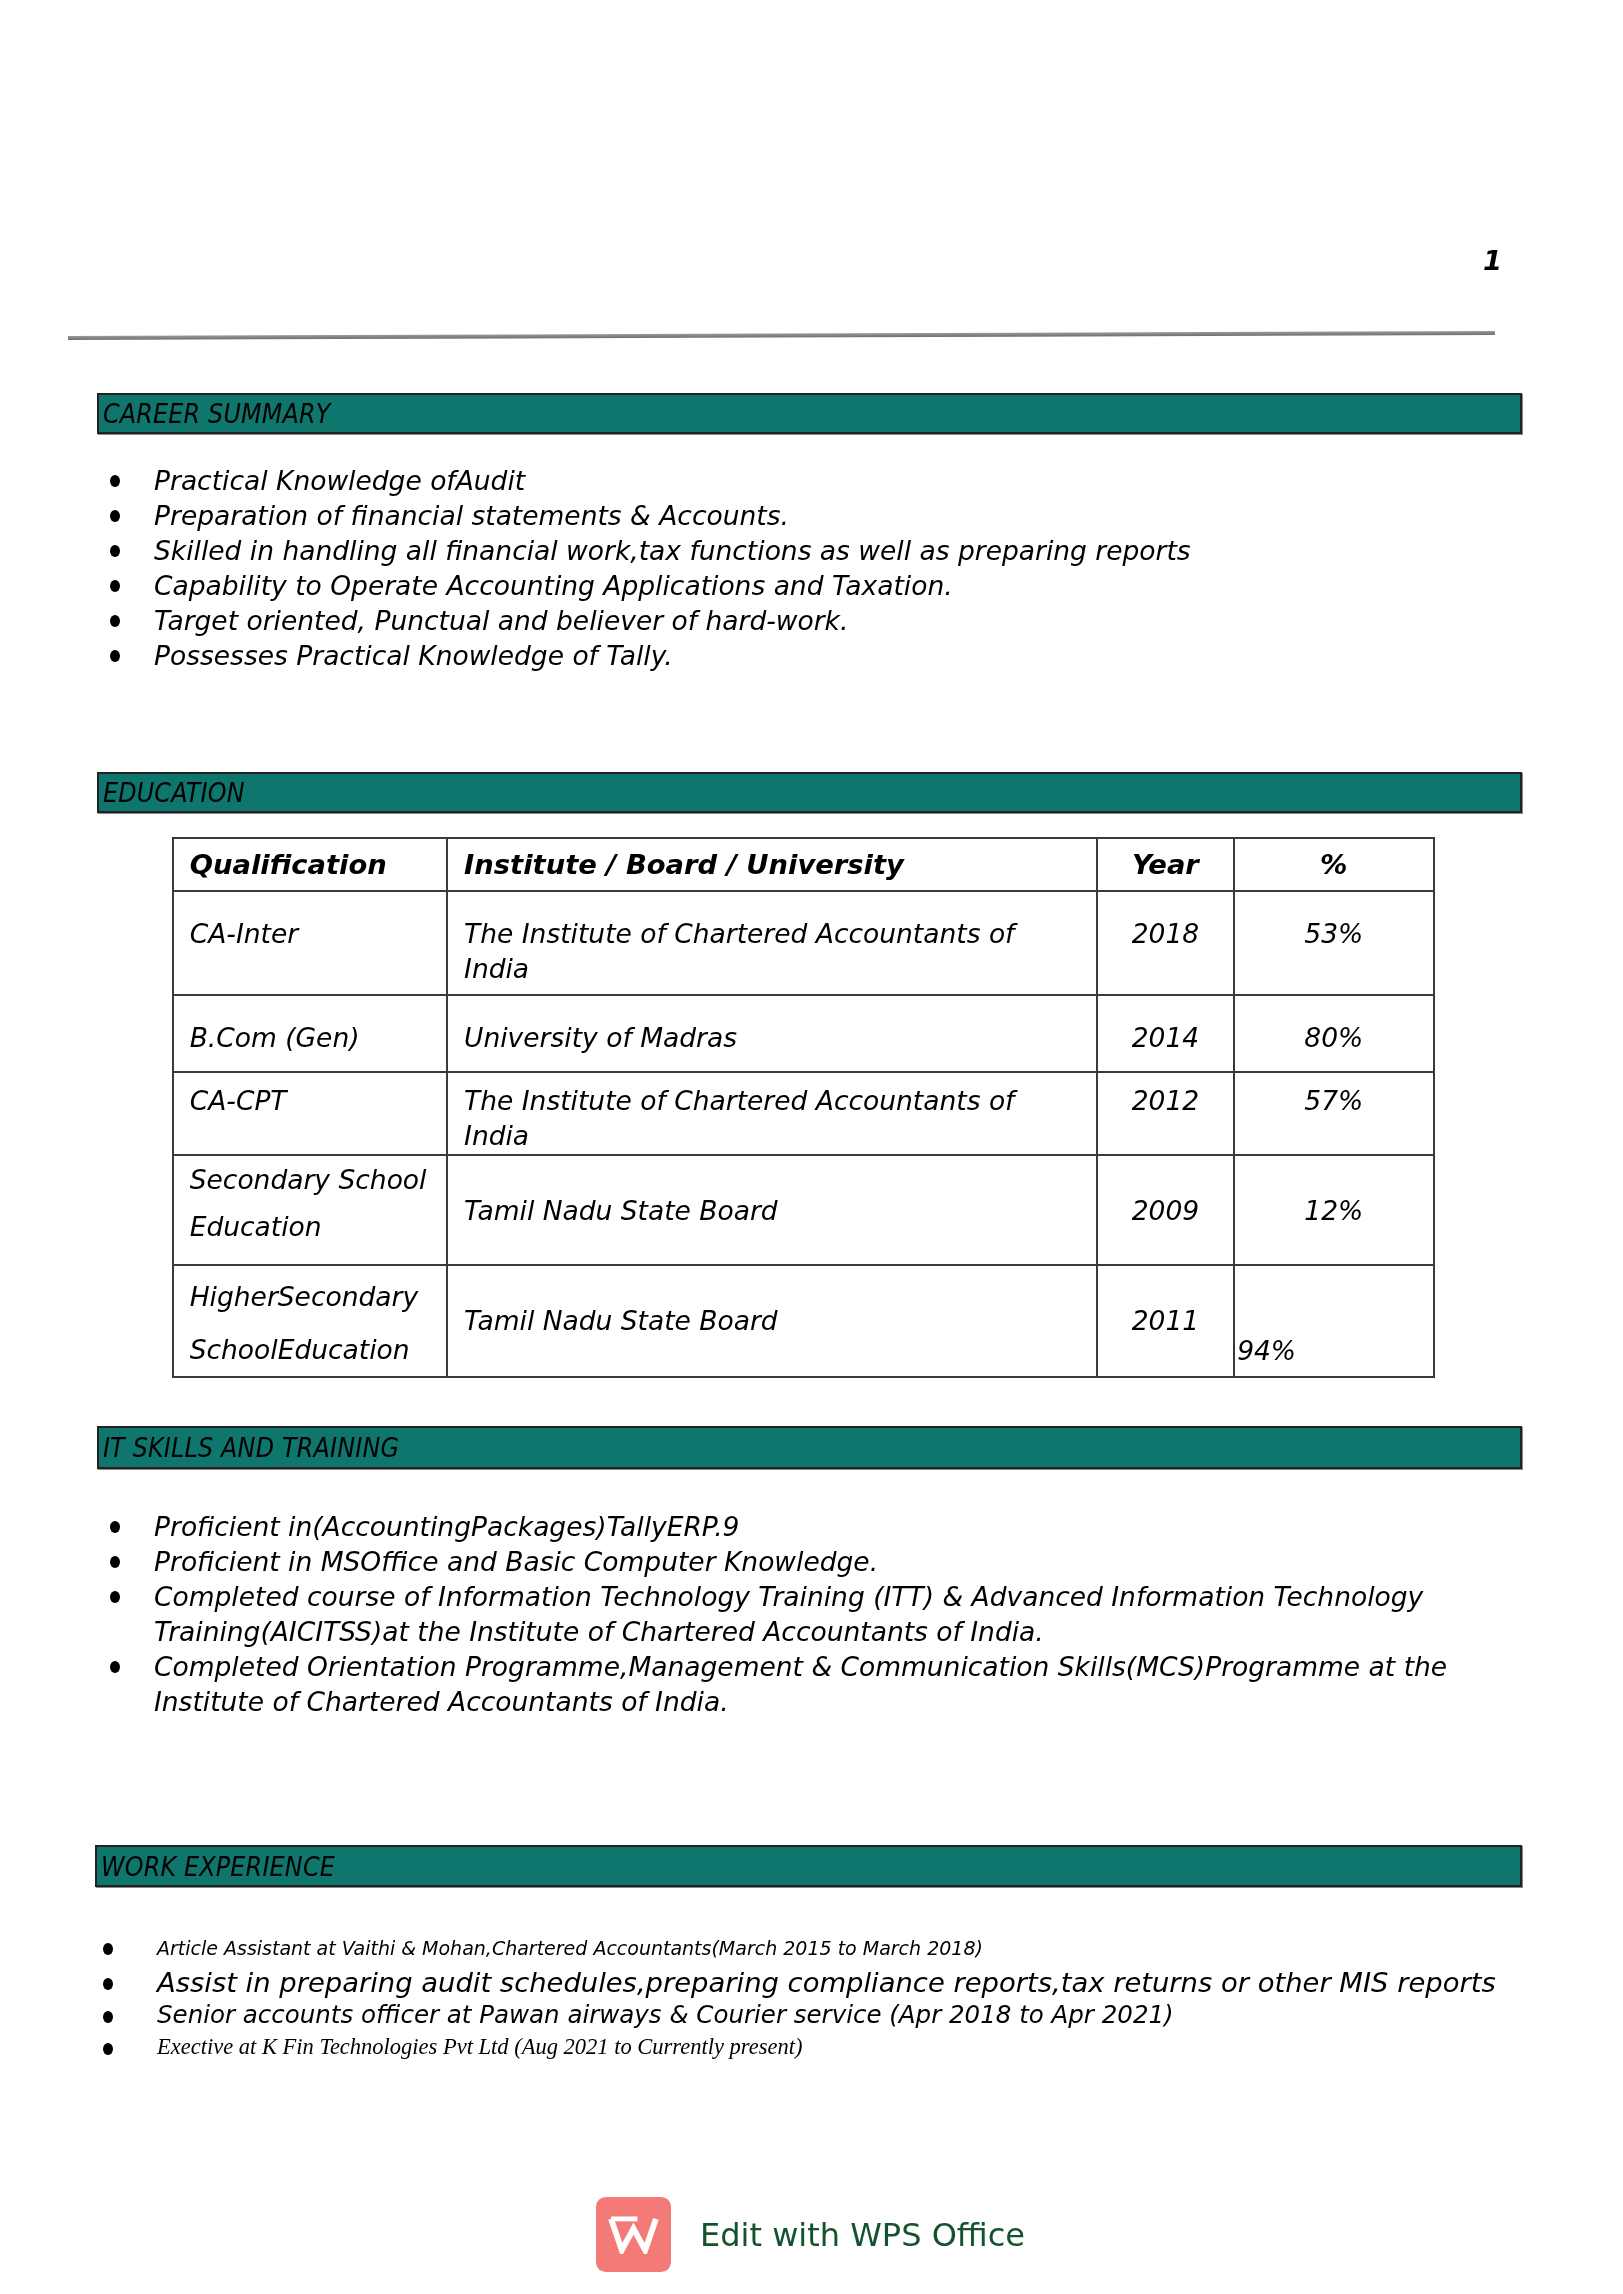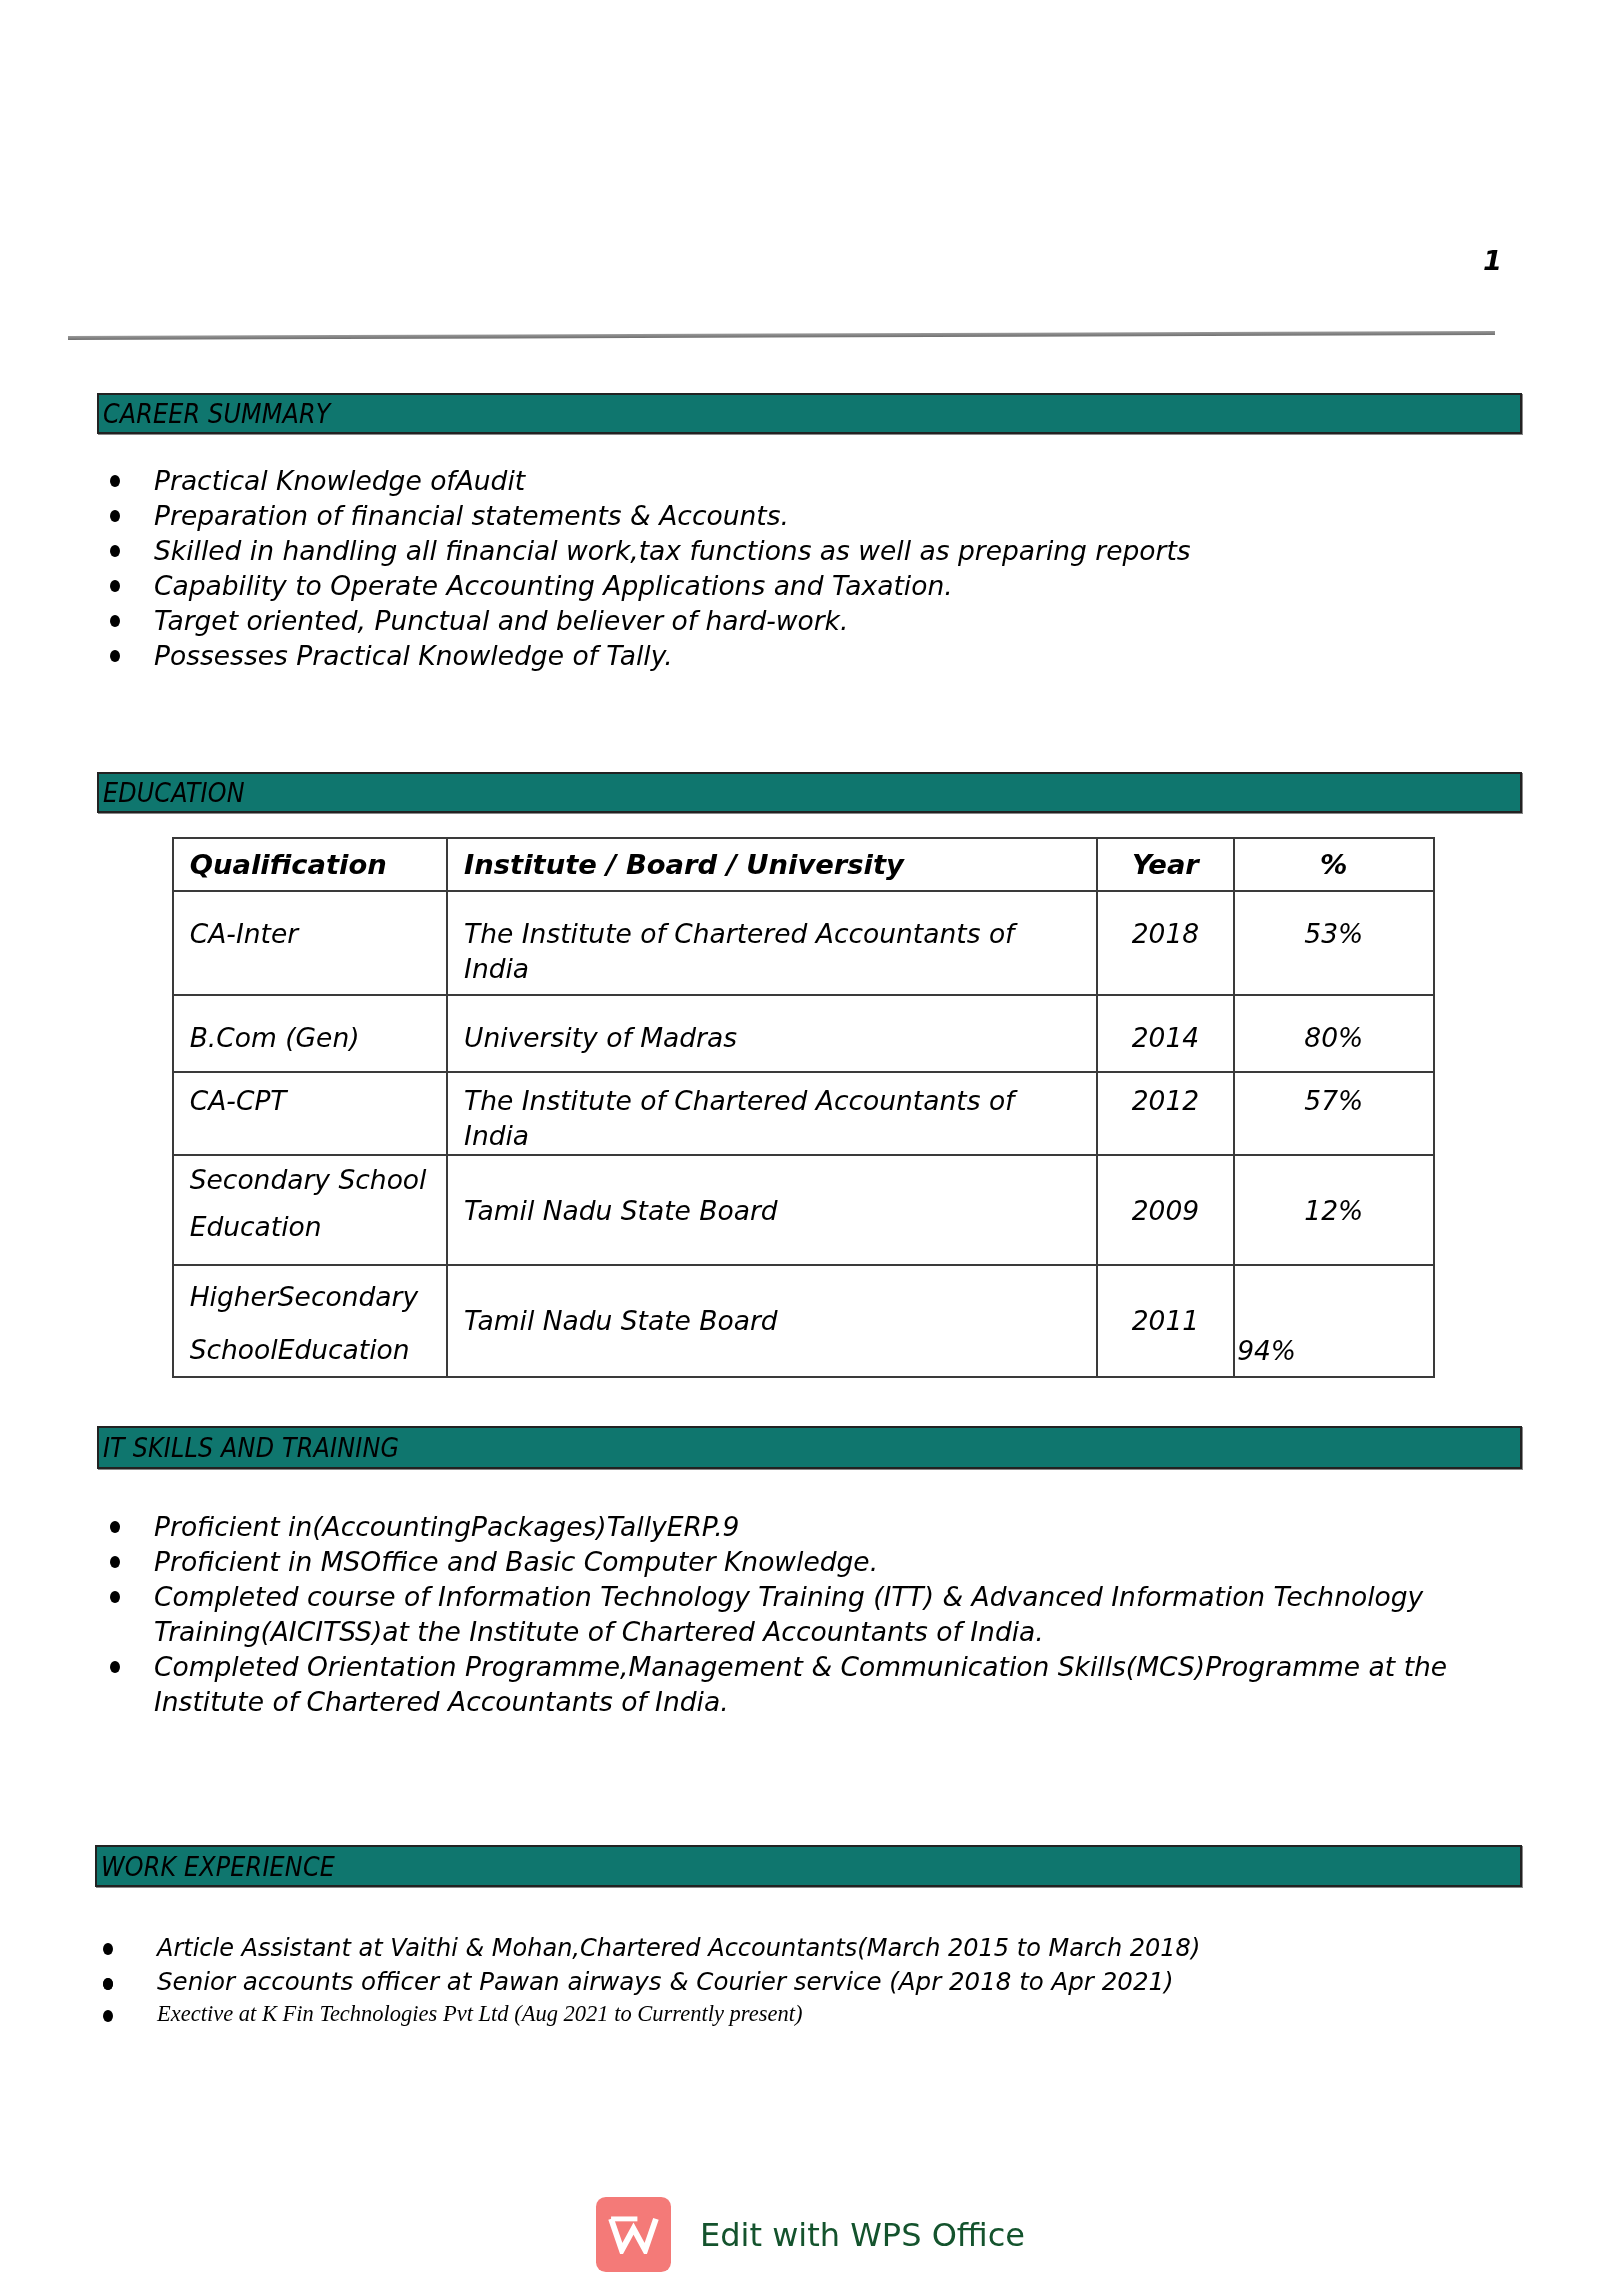--- a/index.html
+++ b/index.html
@@ -25,21 +25,21 @@
       font-family: "DejaVu Sans Condensed", "DejaVu Sans", sans-serif;
     }
     ul.blist { list-style: none; margin: 0; padding: 0; }
     ul.blist li { position: relative; font-style: italic; font-size: 26.5px; line-height: 35px; padding-left: 44px; }
     ul.blist li .dot {
       position: absolute; left: 0; top: 11.8px; width: 9.8px; height: 11.8px; border-radius: 50%; background: #000;
     }
     .career-list { left: 110px; top: 463px; width: 1470px; }
     .it-list { left: 110px; top: 1509px; width: 1411px; }
     .work-list { left: 103px; top: 1931px; width: 1431px; }
-    .work-list li:nth-child(1) { padding-left: 54px; font-size: 24px; }
+    .work-list li:nth-child(1) { padding-left: 54px; font-size: 19px; }
     .work-list li:nth-child(2) { padding-left: 54px; font-size: 27.4px; line-height: 33px; }
     .work-list li:nth-child(3) { padding-left: 54px; font-size: 24.5px; line-height: 32px; }
     .work-list li:nth-child(4) { padding-left: 54px; font-size: 22.5px; line-height: 32px; font-family: "Liberation Serif", serif; }
 
     table.edu {
       position: absolute; left: 172px; top: 837px; border-collapse: collapse;
       font-style: italic; font-size: 26.5px;
     }
     table.edu td, table.edu th {
       border: 2px solid #3a3a3a; padding: 0 15.7px; vertical-align: top; text-align: left;
@@ -137,21 +137,21 @@
 <ul class="abs blist it-list">
   <li><span class="dot"></span><span>Proficient in(AccountingPackages)TallyERP.9</span></li>
   <li><span class="dot"></span><span>Proficient in MSOffice and Basic Computer Knowledge.</span></li>
   <li><span class="dot"></span><span>Completed course of Information Technology Training (ITT) &amp; Advanced Information Technology Training(AICITSS)at the Institute of Chartered Accountants of India.</span></li>
   <li><span class="dot"></span><span>Completed Orientation Programme,Management &amp; Communication Skills(MCS)Programme at the Institute of Chartered Accountants of India.</span></li>
 </ul>
 
 <div class="abs sec-head" style="top:1845px;height:42px;left:95px;width:1427px;">WORK EXPERIENCE</div>
 <ul class="abs blist work-list">
   <li><span class="dot"></span><span>Article Assistant at Vaithi &amp; Mohan,Chartered Accountants(March 2015 to March 2018)</span></li>
-  <li><span class="dot"></span></li>
+  <li><span class="dot"></span><span>Assist in preparing audit schedules,preparing compliance reports,tax returns or other MIS reports</span></li>
   <li><span class="dot"></span><span>Senior accounts officer at Pawan airways &amp; Courier service (Apr 2018 to Apr 2021)</span></li>
   <li><span class="dot"></span><span>Exective at K Fin Technologies Pvt Ltd (Aug 2021 to Currently present)</span></li>
 </ul>
 
 <div class="abs wps">
   <div class="wps-logo">
     <svg width="51" height="39" viewBox="0 0 52 40">
       <path d="M3 4 L14 36 L26 14 L38 36 L49 4" fill="none" stroke="#ffffff" stroke-width="6" stroke-linejoin="miter"></path>
       <path d="M3 4 L30 4" fill="none" stroke="#ffffff" stroke-width="5"></path>
     </svg>

